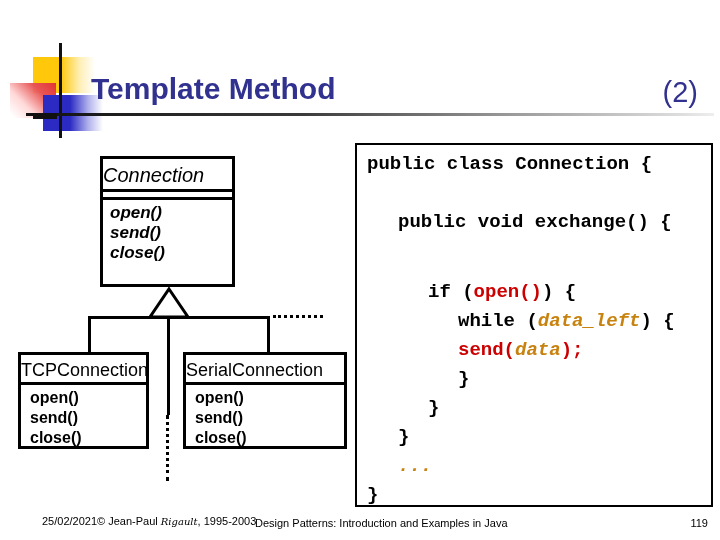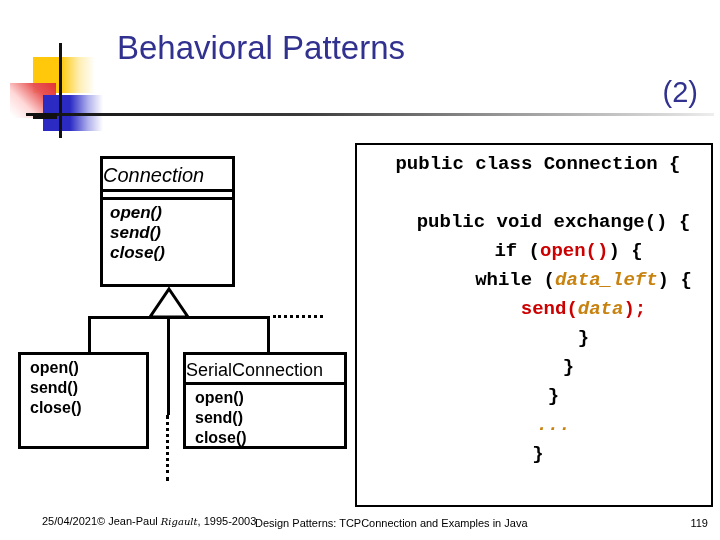--- a/index.html
+++ b/index.html
@@ -46,21 +46,21 @@
   .v-right { left:267px; top:316px; width:3px;  height:38px; }
   .v-mid   { left:167px; top:318px; width:3px;  height:97px; }
   .v-mid-dot { position:absolute; left:166px; top:415px; height:66px; width:0; border-left:3px dotted #000; }
   .h-dot     { position:absolute; left:273px; top:315px; width:50px; height:0; border-top:3px dotted #000; }
   .tri { left:148px; top:286px; }
 
   
   .code-panel { left:355px; top:143px; width:358px; height:364px; border:2px solid #000;
     padding:5px 2px 0 10px; font-family:"Liberation Mono","DejaVu Sans Mono",monospace;
     font-size:19px; font-weight:bold; background:#fff; }
-  .code-line { height:29px; line-height:29px; white-space:pre;text-align:center; }
+  .code-line { height:29px; line-height:29px; white-space:pre; }
   .tok-black { color:#000; }
   .tok-red { color:#cc0000; }
   .tok-orange { color:#c8820f; font-style:italic; }
 
   
   .footer-left  { left:42px;  top:515px; font-size:11px; color:#000; white-space:nowrap; }
   .footer-center{ left:255px; top:517px; font-size:11px; color:#000; white-space:nowrap; }
   .footer-right { right:12px; top:517px; font-size:11px; color:#000;margin-left:48px; }
   .script { font-family:"DejaVu Serif",serif; font-style:italic; font-size:10px; }
 </style>
@@ -69,21 +69,21 @@
 
 <div class="slide">
 
   <div class="abs sq-yellow"></div>
   <div class="abs sq-red"></div>
   <div class="abs sq-blue"></div>
   <div class="abs logo-vline"></div>
   <div class="abs title-rule"></div>
   <div class="abs logo-hthick"></div>
 
-  <div class="abs title1">Behavioral Patterns</div>
+  <div class="abs title2">Template Method</div>
   <div class="abs page-marker">(2)</div>
 
   <div class="uml-box conn">
     <div class="uml-title">Connection</div>
     <div class="uml-attrs"></div>
     <div class="uml-methods">
         <span class="kind-hook">open()</span>
         <span class="kind-hook">send()</span>
         <span class="kind-hook">close()</span>
       </div>
@@ -93,20 +93,21 @@
     <polygon points="21,3 40,31 2,31" fill="#ffffff" stroke="#000000" stroke-width="3"></polygon>
   </svg>
   <div class="line h-conn"></div>
   <div class="line v-left"></div>
   <div class="line v-right"></div>
   <div class="line v-mid"></div>
   <div class="v-mid-dot"></div>
   <div class="h-dot"></div>
 
   <div class="uml-box sub tcp">
+    <div class="uml-title">TCPConnection</div>
     <div class="uml-methods">
         <span class="kind-concrete">open()</span>
         <span class="kind-concrete">send()</span>
         <span class="kind-concrete">close()</span>
       </div>
   </div>
 
   <div class="uml-box sub serial">
     <div class="uml-title">SerialConnection</div>
     <div class="uml-methods">
@@ -114,28 +115,28 @@
         <span class="kind-concrete">send()</span>
         <span class="kind-concrete">close()</span>
       </div>
   </div>
 
   <div class="abs code-panel">
     <div>
         <div class="code-line" style="padding-left: 0px;"><span class="tok-black">public class Connection {</span></div>
         <div class="code-line" style="padding-left: 0px;">&nbsp;</div>
         <div class="code-line" style="padding-left: 31px;"><span class="tok-black">public void exchange() {</span></div>
-        <div class="code-line" style="padding-left: 61px;"><span class="tok-black">if (</span><span class="tok-red">open()</span><span class="tok-black">) {</span></div>
+        <div class="code-line" style="padding-left: 61px; margin-top: 41px;"><span class="tok-black">if (</span><span class="tok-red">open()</span><span class="tok-black">) {</span></div>
         <div class="code-line" style="padding-left: 91px;"><span class="tok-black">while (</span><span class="tok-orange">data_left</span><span class="tok-black">) {</span></div>
         <div class="code-line" style="padding-left: 91px;"><span class="tok-red">send(</span><span class="tok-orange">data</span><span class="tok-red">);</span></div>
         <div class="code-line" style="padding-left: 91px;"><span class="tok-black">}</span></div>
         <div class="code-line" style="padding-left: 61px;"><span class="tok-black">}</span></div>
         <div class="code-line" style="padding-left: 31px;"><span class="tok-black">}</span></div>
         <div class="code-line" style="padding-left: 31px;"><span class="tok-orange">...</span></div>
         <div class="code-line" style="padding-left: 0px;"><span class="tok-black">}</span></div>
       </div>
   </div>
 
-  <div class="abs footer-left"><span>25/04/2021© Jean-Paul </span><span class="script">Rigault</span><span>, 1995-2003</span></div>
-  <div class="abs footer-center">Design Patterns: TCPConnection and Examples in Java</div>
+  <div class="abs footer-left"><span>25/02/2021© Jean-Paul </span><span class="script">Rigault</span><span>, 1995-2003</span></div>
+  <div class="abs footer-center">Design Patterns: Introduction and Examples in Java</div>
   <div class="abs footer-right">119</div>
 
 </div>
 
 </body></html>

